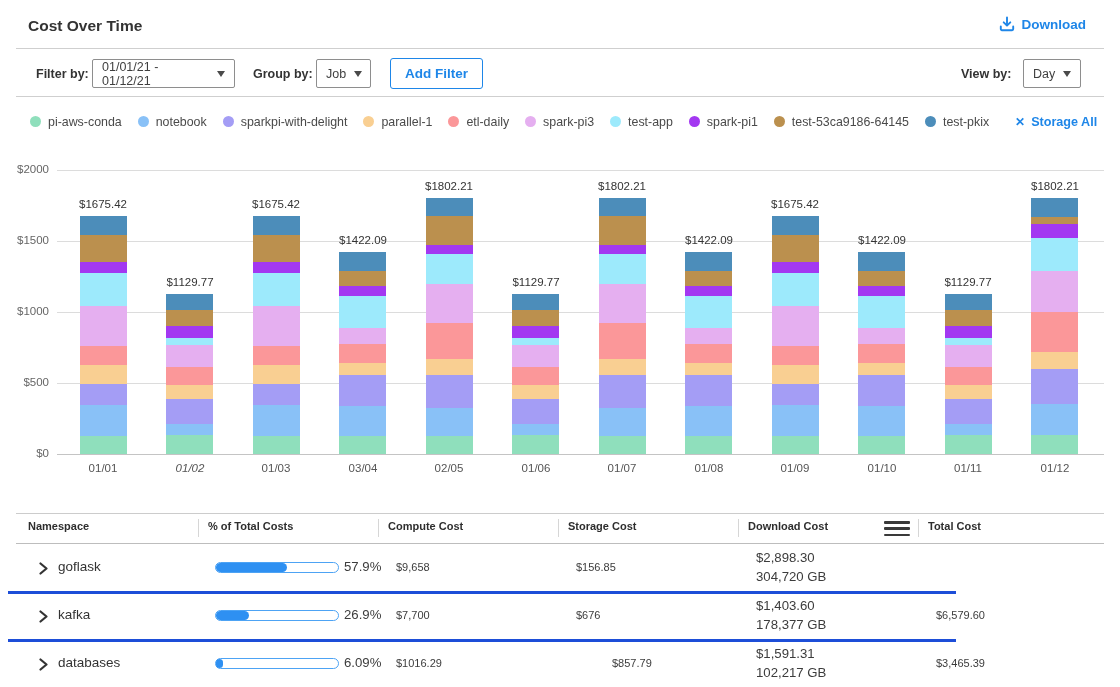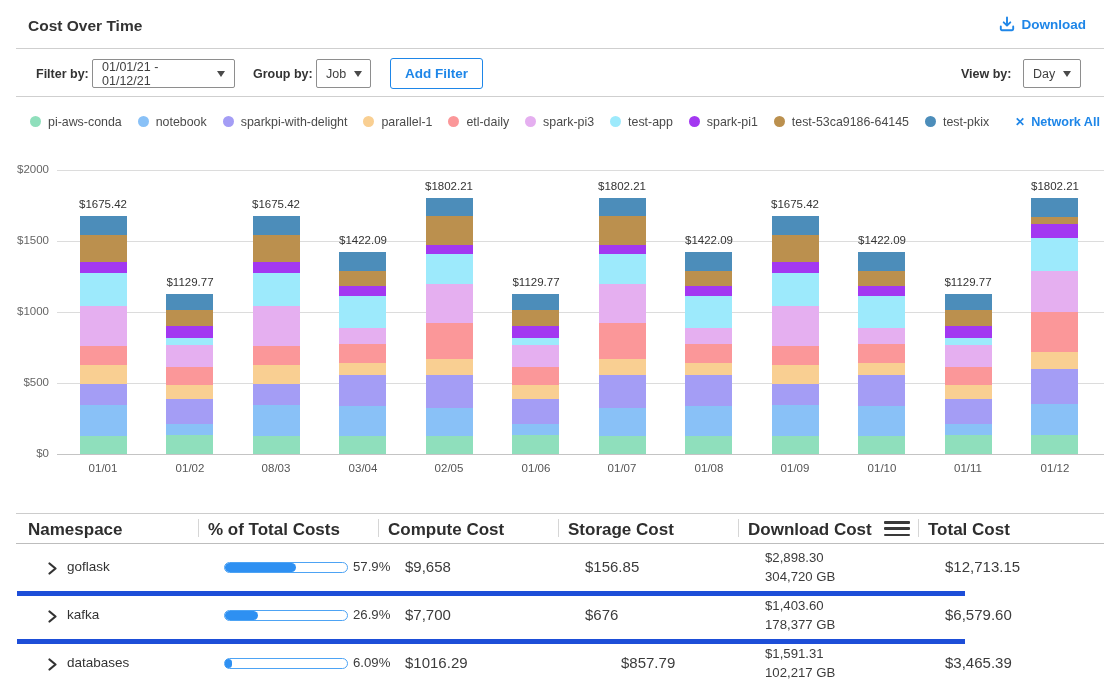--- a/index.html
+++ b/index.html
@@ -43,27 +43,27 @@
   
   .chart{position:absolute;left:0;top:142px;width:1120px;height:348px;}
   .gridline{position:absolute;height:1px;background:#dcdcdc;}
   .gridline.zero{background:#c4c4c4;}
   .ytick{position:absolute;left:0;width:49px;text-align:right;font-size:11.5px;color:#666;}
   .xtick{position:absolute;width:70px;text-align:center;font-size:11.5px;color:#555;}
   .bar-seg{position:absolute;}
   .bar-total{position:absolute;width:90px;text-align:center;font-size:11.5px;color:#333;}
 
   
-  .thead-label{position:absolute;top:520px;font-size:17px;font-weight:700;color:#2e2e2e;}
+  .thead-label{position:absolute;top:520px;font-size:11px;font-weight:700;color:#2e2e2e;}
   .vsep{position:absolute;top:519px;width:1px;height:18px;background:#d6d6d6;}
   .hamburger{position:absolute;left:884px;top:521px;width:26px;height:16px;cursor:pointer;}
   .hamburger i{display:block;height:2.5px;background:#3a3a3a;margin-bottom:3.8px;border-radius:1px;}
-  .tr{position:absolute;left:17px;width:948px;height:48px;border-bottom:5px solid #1d4ed8;cursor:pointer;}
+  .tr{position:absolute;left:8px;width:948px;height:48px;border-bottom:3px solid #1d4ed8;cursor:pointer;}
   .chev{position:absolute;left:30px;top:18px;}
-  .td{position:absolute;font-size:15px;color:#3c3c3c;line-height:48px;height:48px;}
+  .td{position:absolute;font-size:11px;color:#3c3c3c;line-height:48px;height:48px;}
   .td.ns{left:50px;color:#333;font-size:13.5px;}
   .progress{position:absolute;left:207px;top:19px;width:122px;height:9px;border:1px solid #4da3f4;border-radius:6px;background:#fff;}
   .progress .fill{position:absolute;left:0;top:0;bottom:0;border-radius:6px;background:#2e90f2;}
   .pct{position:absolute;left:336px;font-size:13.2px;color:#3c3c3c;line-height:48px;}
   .net{position:absolute;left:748px;top:5px;font-size:13.2px;color:#3c3c3c;line-height:19px;}
 </style>
 </head>
 <body>
 
 <div class="page-title">Cost Over Time</div>
@@ -123,21 +123,21 @@
         <div>spark-pi1</div>
       </div><div class="legend-item">
         <div class="legend-dot" style="background: rgb(187, 144, 78);"></div>
         <div>test-53ca9186-64145</div>
       </div><div class="legend-item">
         <div class="legend-dot" style="background: rgb(76, 141, 186);"></div>
         <div>test-pkix</div>
       </div></span>
   <div class="deselect">
     <span class="x">✕</span>
-    <span>Network All</span>
+    <span>Storage All</span>
   </div>
 </div>
 
 <div class="chart" id="chart">
     <div class="gridline" style="left: 57px; width: 1047px; top: 28px;"></div>
     <div class="ytick" style="top: 21px;">$2000</div>
     <div class="gridline" style="left: 57px; width: 1047px; top: 99px;"></div>
     <div class="ytick" style="top: 92px;">$1500</div>
     <div class="gridline" style="left: 57px; width: 1047px; top: 170px;"></div>
     <div class="ytick" style="top: 163px;">$1000</div>
@@ -161,33 +161,33 @@
     <div class="bar-seg" style="left: 166px; width: 47px; top: 282px; height: 11px; background: rgb(137, 193, 247);"></div>
     <div class="bar-seg" style="left: 166px; width: 47px; top: 257px; height: 25px; background: rgb(164, 157, 245);"></div>
     <div class="bar-seg" style="left: 166px; width: 47px; top: 243px; height: 14px; background: rgb(249, 207, 146);"></div>
     <div class="bar-seg" style="left: 166px; width: 47px; top: 225px; height: 18px; background: rgb(251, 151, 153);"></div>
     <div class="bar-seg" style="left: 166px; width: 47px; top: 203px; height: 22px; background: rgb(229, 175, 240);"></div>
     <div class="bar-seg" style="left: 166px; width: 47px; top: 196px; height: 7px; background: rgb(157, 234, 252);"></div>
     <div class="bar-seg" style="left: 166px; width: 47px; top: 184px; height: 12px; background: rgb(163, 56, 241);"></div>
     <div class="bar-seg" style="left: 166px; width: 47px; top: 168px; height: 16px; background: rgb(187, 144, 78);"></div>
     <div class="bar-seg" style="left: 166px; width: 47px; top: 152px; height: 16px; background: rgb(76, 141, 186);"></div>
     <div class="bar-total" style="left: 145px; top: 134px;">$1129.77</div>
-    <div class="xtick" style="left: 155px; top: 320px;">01/02</div>
+    <div class="xtick" style="left: 155px; top: 320px; font-style: italic;">01/02</div>
     <div class="bar-seg" style="left: 253px; width: 47px; top: 294px; height: 18px; background: rgb(143, 223, 188);"></div>
     <div class="bar-seg" style="left: 253px; width: 47px; top: 263px; height: 31px; background: rgb(137, 193, 247);"></div>
     <div class="bar-seg" style="left: 253px; width: 47px; top: 242px; height: 21px; background: rgb(164, 157, 245);"></div>
     <div class="bar-seg" style="left: 253px; width: 47px; top: 223px; height: 19px; background: rgb(249, 207, 146);"></div>
     <div class="bar-seg" style="left: 253px; width: 47px; top: 204px; height: 19px; background: rgb(251, 151, 153);"></div>
     <div class="bar-seg" style="left: 253px; width: 47px; top: 164px; height: 40px; background: rgb(229, 175, 240);"></div>
     <div class="bar-seg" style="left: 253px; width: 47px; top: 131px; height: 33px; background: rgb(157, 234, 252);"></div>
     <div class="bar-seg" style="left: 253px; width: 47px; top: 120px; height: 11px; background: rgb(163, 56, 241);"></div>
     <div class="bar-seg" style="left: 253px; width: 47px; top: 93px; height: 27px; background: rgb(187, 144, 78);"></div>
     <div class="bar-seg" style="left: 253px; width: 47px; top: 74px; height: 19px; background: rgb(76, 141, 186);"></div>
     <div class="bar-total" style="left: 231px; top: 56px;">$1675.42</div>
-    <div class="xtick" style="left: 241px; top: 320px;">08/03</div>
+    <div class="xtick" style="left: 241px; top: 320px;">01/03</div>
     <div class="bar-seg" style="left: 339px; width: 47px; top: 294px; height: 18px; background: rgb(143, 223, 188);"></div>
     <div class="bar-seg" style="left: 339px; width: 47px; top: 264px; height: 30px; background: rgb(137, 193, 247);"></div>
     <div class="bar-seg" style="left: 339px; width: 47px; top: 233px; height: 31px; background: rgb(164, 157, 245);"></div>
     <div class="bar-seg" style="left: 339px; width: 47px; top: 221px; height: 12px; background: rgb(249, 207, 146);"></div>
     <div class="bar-seg" style="left: 339px; width: 47px; top: 202px; height: 19px; background: rgb(251, 151, 153);"></div>
     <div class="bar-seg" style="left: 339px; width: 47px; top: 186px; height: 16px; background: rgb(229, 175, 240);"></div>
     <div class="bar-seg" style="left: 339px; width: 47px; top: 154px; height: 32px; background: rgb(157, 234, 252);"></div>
     <div class="bar-seg" style="left: 339px; width: 47px; top: 144px; height: 10px; background: rgb(163, 56, 241);"></div>
     <div class="bar-seg" style="left: 339px; width: 47px; top: 129px; height: 15px; background: rgb(187, 144, 78);"></div>
     <div class="bar-seg" style="left: 339px; width: 47px; top: 110px; height: 19px; background: rgb(76, 141, 186);"></div>
@@ -318,21 +318,20 @@
       <div class="progress">
         <div class="fill" style="width: 57.9%;"></div>
       </div>
       <div class="pct">57.9%</div>
       <div class="td" style="left: 388px;">$9,658</div>
       <div class="td" style="left: 568px;">$156.85</div>
       <div class="net">
         <div>$2,898.30</div>
         <div>304,720 GB</div>
       </div>
-      <div class="td" style="left: 928px;">$12,713.15</div>
     </div>
     <div class="tr" style="top: 591px;">
       <div class="chev"><svg width="11" height="13" viewBox="0 0 11 13" fill="none" stroke="#333" stroke-width="2.2" stroke-linecap="round" stroke-linejoin="round">
           <polyline points="2.5,1.5 8.5,6.5 2.5,11.5"></polyline>
         </svg></div>
       <div class="td ns">kafka</div>
       <div class="progress">
         <div class="fill" style="width: 26.9%;"></div>
       </div>
       <div class="pct">26.9%</div>

